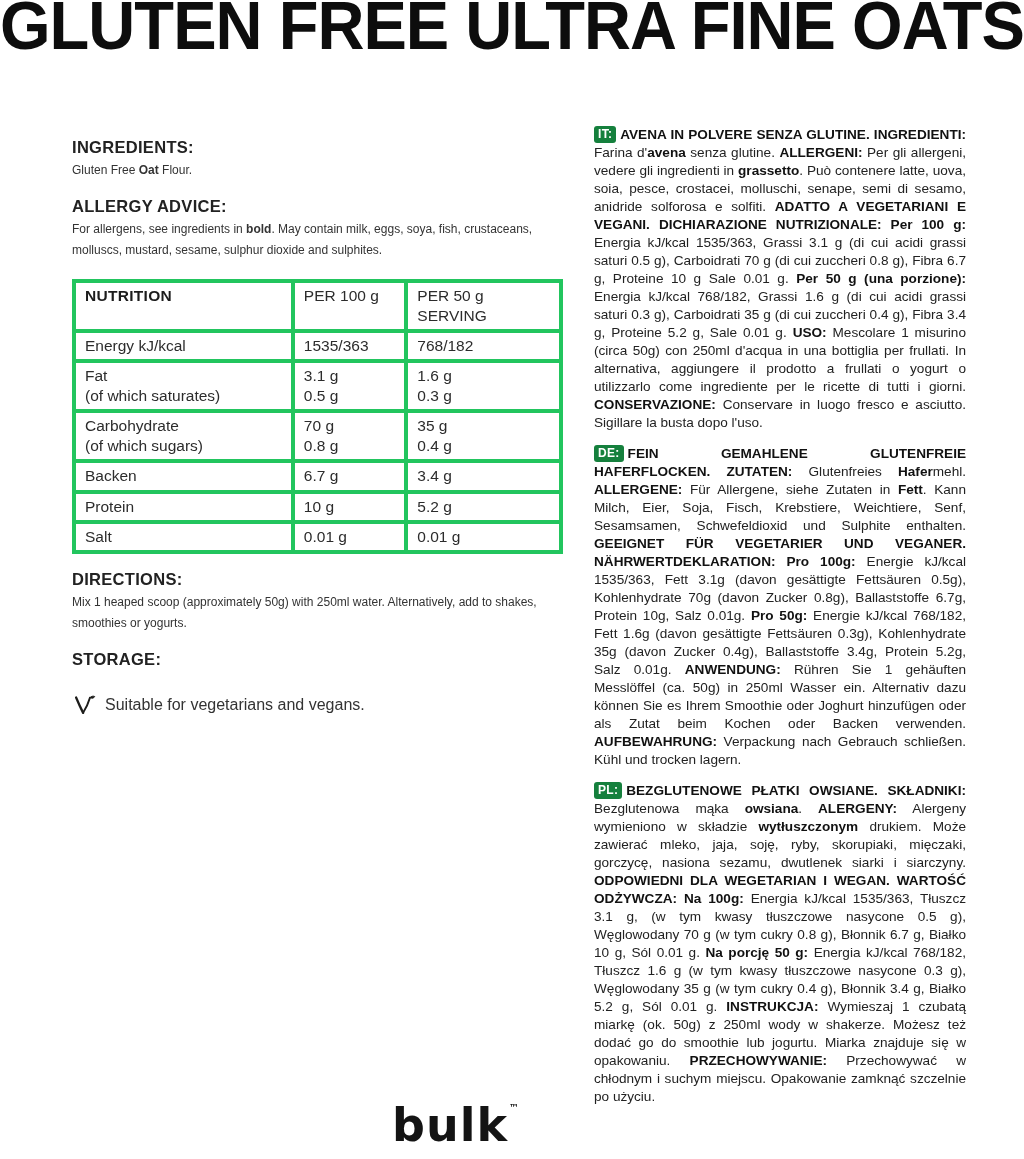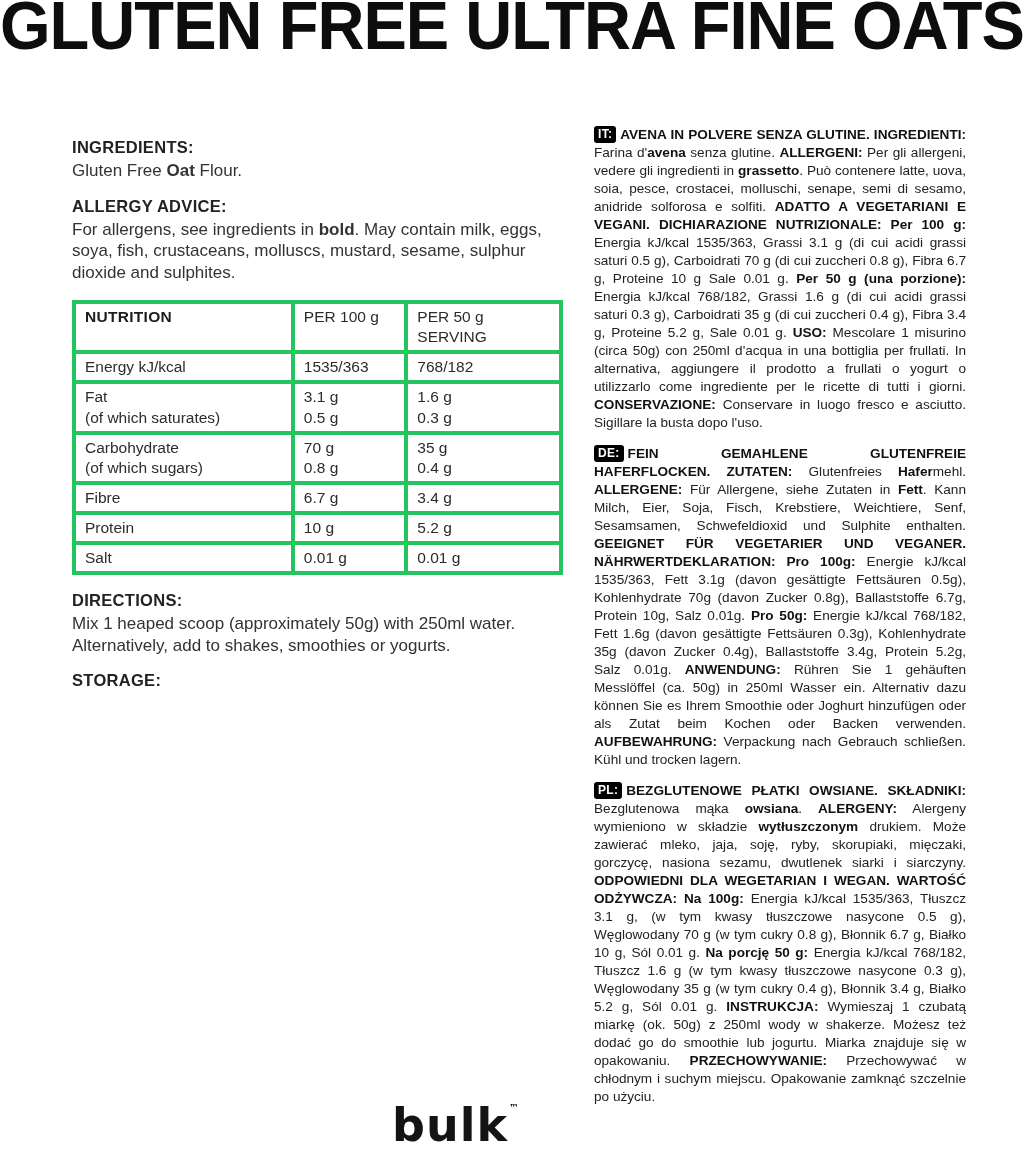--- a/index.html
+++ b/index.html
@@ -9,21 +9,21 @@
   }
   
   .title-bar{position:absolute;left:0;top:-4px;width:1024px;height:58px;overflow:hidden;}
   .title-bar span{
     display:inline-block;white-space:nowrap;font-weight:800;font-size:68px;line-height:58px;
     letter-spacing:-1px;transform-origin:0 0;color:#0d0d0d;
   }
   
   .col-left{position:absolute;left:72px;top:138px;width:493px;}
   .h{font-size:16.5px;font-weight:bold;letter-spacing:.3px;margin:0 0 3px 0;color:#222;}
-  .body-text{font-size:17px;line-height:21.5px;margin:0;color:#333;}
+  .body-text{font-size:12px;line-height:21.5px;margin:0;color:#333;}
   .sect{margin-top:15px;}
   .sect.first{margin-top:0;}
   
   table.nutri{
     border-collapse:collapse;margin-top:17px;width:491px;
     font-size:15.5px;color:#2c2c2c;
   }
   table.nutri th,table.nutri td{
     border:4px solid #22c55e;padding:3px 9px;text-align:left;vertical-align:top;
     line-height:1.3;font-weight:normal;
@@ -32,21 +32,21 @@
   table.nutri col.c1{width:221px;} table.nutri col.c2{width:114px;} table.nutri col.c3{width:156px;}
   
   .veg-row{display:flex;align-items:center;gap:9px;margin-top:24px;}
   .veg-row svg{flex:0 0 auto;}
   .veg-row .veg-text{font-size:16px;color:#333;}
   
   .col-right{position:absolute;left:594px;top:126px;width:372px;}
   .lang{font-size:13.6px;line-height:18px;text-align:justify;margin:0 0 13px 0;color:#222;}
   .lang b{color:#111;}
   .badge{
-    display:inline-block;background:#000000;color:#fff;font-weight:bold;font-size:12px;
+    display:inline-block;background:#15803d;color:#fff;font-weight:bold;font-size:12px;
     line-height:14px;padding:1px 4px 2px 4px;border-radius:3px;margin-right:4px;
     vertical-align:1px;letter-spacing:.3px;
   }
   
   .logo-wrap{position:absolute;left:0;top:1102px;width:911px;text-align:center;}
   .logo{
     display:inline-block;font-family:"DejaVu Sans",sans-serif;font-weight:bold;
     font-size:46px;letter-spacing:1px;color:#141414;line-height:1;
   }
   .logo .tm{font-size:10px;vertical-align:30px;letter-spacing:0;margin-left:1px;}
@@ -121,21 +121,21 @@
               <div>70 g</div>
               <div>0.8 g</div>
             </td>
         <td>
               <div>35 g</div>
               <div>0.4 g</div>
             </td>
       </tr>
       <tr>
         <td>
-              <div>Fibre</div>
+              <div>Backen</div>
             </td>
         <td>
               <div>6.7 g</div>
             </td>
         <td>
               <div>3.4 g</div>
             </td>
       </tr>
       <tr>
         <td>
@@ -164,20 +164,28 @@
 
     <div class="sect" style="margin-top:16px;">
       <p class="h">DIRECTIONS:</p>
       <p class="body-text">Mix 1 heaped scoop (approximately 50g) with 250ml water. Alternatively, add to shakes, smoothies or yogurts.</p>
     </div>
 
     <div class="sect">
       <p class="h">STORAGE:</p>
     </div>
 
+    <div class="veg-row">
+      <svg width="24" height="24" viewBox="0 0 26 26" fill="none" stroke="#1d1d1b" stroke-linecap="round">
+        <path d="M4.5 5 C 6.8 10.5, 9.8 17, 12 21.5" stroke-width="2.6"></path>
+        <path d="M19.5 5 C 18 10, 15.2 16.5, 12 21.5" stroke-width="2"></path>
+        <path d="M19.5 5 C 21 3.4, 23 3, 24.6 3.8 C 23.6 5.8, 21.6 6.3, 19.5 5 Z" stroke-width="1" fill="#1d1d1b"></path>
+      </svg>
+      <span class="veg-text">Suitable for vegetarians and vegans.</span>
+    </div>
 
   </div>
 
   <div class="col-right">
 
     <p class="lang"><span class="badge">IT:</span><span><b>AVENA IN POLVERE SENZA GLUTINE. INGREDIENTI:</b><span> Farina d'</span><b>avena</b><span> senza glutine. </span><b>ALLERGENI:</b><span> Per gli allergeni, vedere gli ingredienti in </span><b>grassetto</b><span>. Può contenere latte, uova, soia, pesce, crostacei, molluschi, senape, semi di sesamo, anidride solforosa e solfiti. </span><b>ADATTO A VEGETARIANI E VEGANI. DICHIARAZIONE NUTRIZIONALE: Per 100 g:</b><span> Energia kJ/kcal 1535/363, Grassi 3.1 g (di cui acidi grassi saturi 0.5 g), Carboidrati 70 g (di cui zuccheri 0.8 g), Fibra 6.7 g, Proteine 10 g Sale 0.01 g. </span><b>Per 50 g (una porzione):</b><span> Energia kJ/kcal 768/182, Grassi 1.6 g (di cui acidi grassi saturi 0.3 g), Carboidrati 35 g (di cui zuccheri 0.4 g), Fibra 3.4 g, Proteine 5.2 g, Sale 0.01 g. </span><b>USO:</b><span> Mescolare 1 misurino (circa 50g) con 250ml d'acqua in una bottiglia per frullati. In alternativa, aggiungere il prodotto a frullati o yogurt o utilizzarlo come ingrediente per le ricette di tutti i giorni. </span><b>CONSERVAZIONE:</b><span> Conservare in luogo fresco e asciutto. Sigillare la busta dopo l'uso.</span></span></p>
 
     <p class="lang"><span class="badge">DE:</span><span><b>FEIN GEMAHLENE GLUTENFREIE HAFERFLOCKEN. ZUTATEN:</b><span> Glutenfreies </span><b>Hafer</b><span>mehl. </span><b>ALLERGENE:</b><span> Für Allergene, siehe Zutaten in </span><b>Fett</b><span>. Kann Milch, Eier, Soja, Fisch, Krebstiere, Weichtiere, Senf, Sesamsamen, Schwefeldioxid und Sulphite enthalten. </span><b>GEEIGNET FÜR VEGETARIER UND VEGANER. NÄHRWERTDEKLARATION: Pro 100g:</b><span> Energie kJ/kcal 1535/363, Fett 3.1g (davon gesättigte Fettsäuren 0.5g), Kohlenhydrate 70g (davon Zucker 0.8g), Ballaststoffe 6.7g, Protein 10g, Salz 0.01g. </span><b>Pro 50g:</b><span> Energie kJ/kcal 768/182, Fett 1.6g (davon gesättigte Fettsäuren 0.3g), Kohlenhydrate 35g (davon Zucker 0.4g), Ballaststoffe 3.4g, Protein 5.2g, Salz 0.01g. </span><b>ANWENDUNG:</b><span> Rühren Sie 1 gehäuften Messlöffel (ca. 50g) in 250ml Wasser ein. Alternativ dazu können Sie es Ihrem Smoothie oder Joghurt hinzufügen oder als Zutat beim Kochen oder Backen verwenden. </span><b>AUFBEWAHRUNG:</b><span> Verpackung nach Gebrauch schließen. Kühl und trocken lagern.</span></span></p>
 
     <p class="lang"><span class="badge">PL:</span><span><b>BEZGLUTENOWE PŁATKI OWSIANE. SKŁADNIKI:</b><span> Bezglutenowa mąka </span><b>owsiana</b><span>. </span><b>ALERGENY:</b><span> Alergeny wymieniono w składzie </span><b>wytłuszczonym</b><span> drukiem. Może zawierać mleko, jaja, soję, ryby, skorupiaki, mięczaki, gorczycę, nasiona sezamu, dwutlenek siarki i siarczyny. </span><b>ODPOWIEDNI DLA WEGETARIAN I WEGAN. WARTOŚĆ ODŻYWCZA: Na 100g:</b><span> Energia kJ/kcal 1535/363, Tłuszcz 3.1 g, (w tym kwasy tłuszczowe nasycone 0.5 g), Węglowodany 70 g (w tym cukry 0.8 g), Błonnik 6.7 g, Białko 10 g, Sól 0.01 g. </span><b>Na porcję 50 g:</b><span> Energia kJ/kcal 768/182, Tłuszcz 1.6 g (w tym kwasy tłuszczowe nasycone 0.3 g), Węglowodany 35 g (w tym cukry 0.4 g), Błonnik 3.4 g, Białko 5.2 g, Sól 0.01 g. </span><b>INSTRUKCJA:</b><span> Wymieszaj 1 czubatą miarkę (ok. 50g) z 250ml wody w shakerze. Możesz też dodać go do smoothie lub jogurtu. Miarka znajduje się w opakowaniu. </span><b>PRZECHOWYWANIE:</b><span> Przechowywać w chłodnym i suchym miejscu. Opakowanie zamknąć szczelnie po użyciu.</span></span></p>

